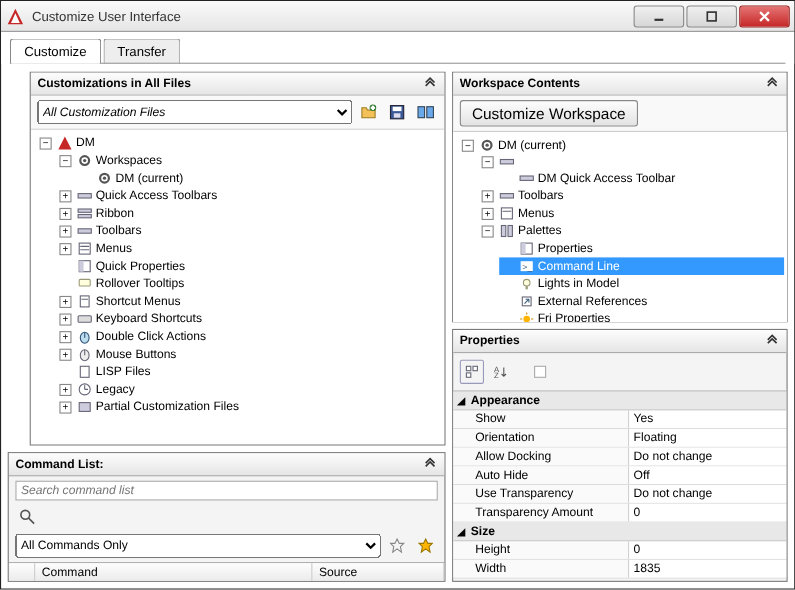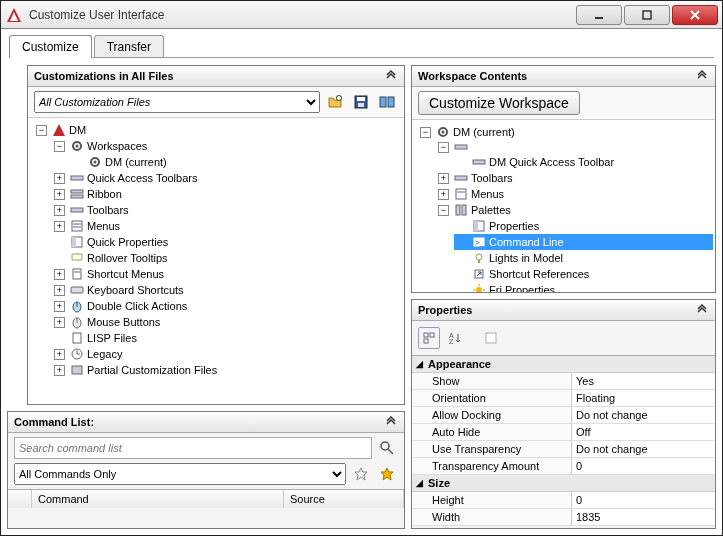--- a/index.html
+++ b/index.html
@@ -39,21 +39,21 @@
 .nicon { width:14px; height:14px; display:inline-flex; align-items:center; justify-content:center; flex-shrink:0;}
 .nlabel { }
 .btn { font-size:14px; padding:3px 10px; background:linear-gradient(#fdfdfd,#e3e3e3); border:1px solid #888; border-radius:3px; cursor:pointer;}
 .props-toolbar { display:flex; gap:4px; padding:6px;}
 .props-grid { border-top:1px solid #aaa; font-size:11px;}
 .props-cat { background:#e8e8e8; font-weight:bold; padding:2px 4px 2px 16px; border-bottom:1px solid #ccc; position:relative;}
 .props-cat .caret { position:absolute; left:4px; top:3px; font-size:9px;}
 .props-row { display:flex; border-bottom:1px solid #ddd;}
 .props-row .k { width:160px; padding:2px 4px 2px 20px; border-right:1px solid #ccc; background:#fafafa;}
 .props-row .v { flex:1; padding:2px 4px; background:#fff;}
-.cmdlist-search { display:flex; gap:4px; padding:4px 6px; }
+.cmdlist-search { display:flex; gap:4px; padding:4px 6px;flex-direction:column; }
 .cmdlist-search input { flex:1; font-size:11px; font-style:italic; color:#888; height:22px; padding:2px 4px; border:1px solid #aaa;}
 .cmdlist-filter { display:flex; gap:4px; padding:0 6px 4px 6px; align-items:center;}
 .cmdlist-table { border-top:1px solid #aaa;}
 .cmdlist-table .hdr { display:flex; font-size:11px; background:linear-gradient(#fdfdfd,#e9e9e9);}
 .cmdlist-table .hdr div { padding:3px 6px; border-right:1px solid #ccc;}
 .cmdlist-table .hdr .c1{flex:0 0 24px;}
 .cmdlist-table .hdr .c2{flex:1;}
 .cmdlist-table .hdr .c3{flex:0 0 120px;}
 .p-scroll { overflow-y:scroll; }
 </style>
@@ -503,21 +503,21 @@
                       <li>
                           <div class="node">
                             <span class="toggle empty"></span>
                             <span class="nicon">
                               <svg viewBox="0 0 14 14">
                                 <rect x="3" y="3" width="8" height="8" fill="#fff" stroke="#667"></rect>
                                 <path d="M5 9 L9 5" stroke="#357"></path>
                                 <path d="M9 5 L9 8 M9 5 L6 5" stroke="#357"></path>
                               </svg>
                             </span>
-                            <span class="nlabel">Shortcut References</span>
+                            <span class="nlabel">External References</span>
                           </div>
                         </li>
                       <li>
                           <div class="node">
                             <span class="toggle empty"></span>
                             <span class="nicon">
                               <svg viewBox="0 0 14 14">
                                 <circle cx="7" cy="7" r="3" fill="#ffb400"></circle>
                                 <g stroke="#cc8a00">
                                   <line x1="7" y1="1" x2="7" y2="3"></line>

